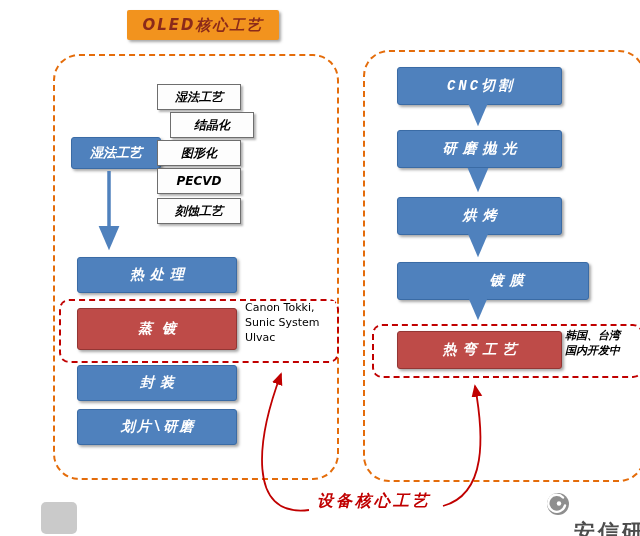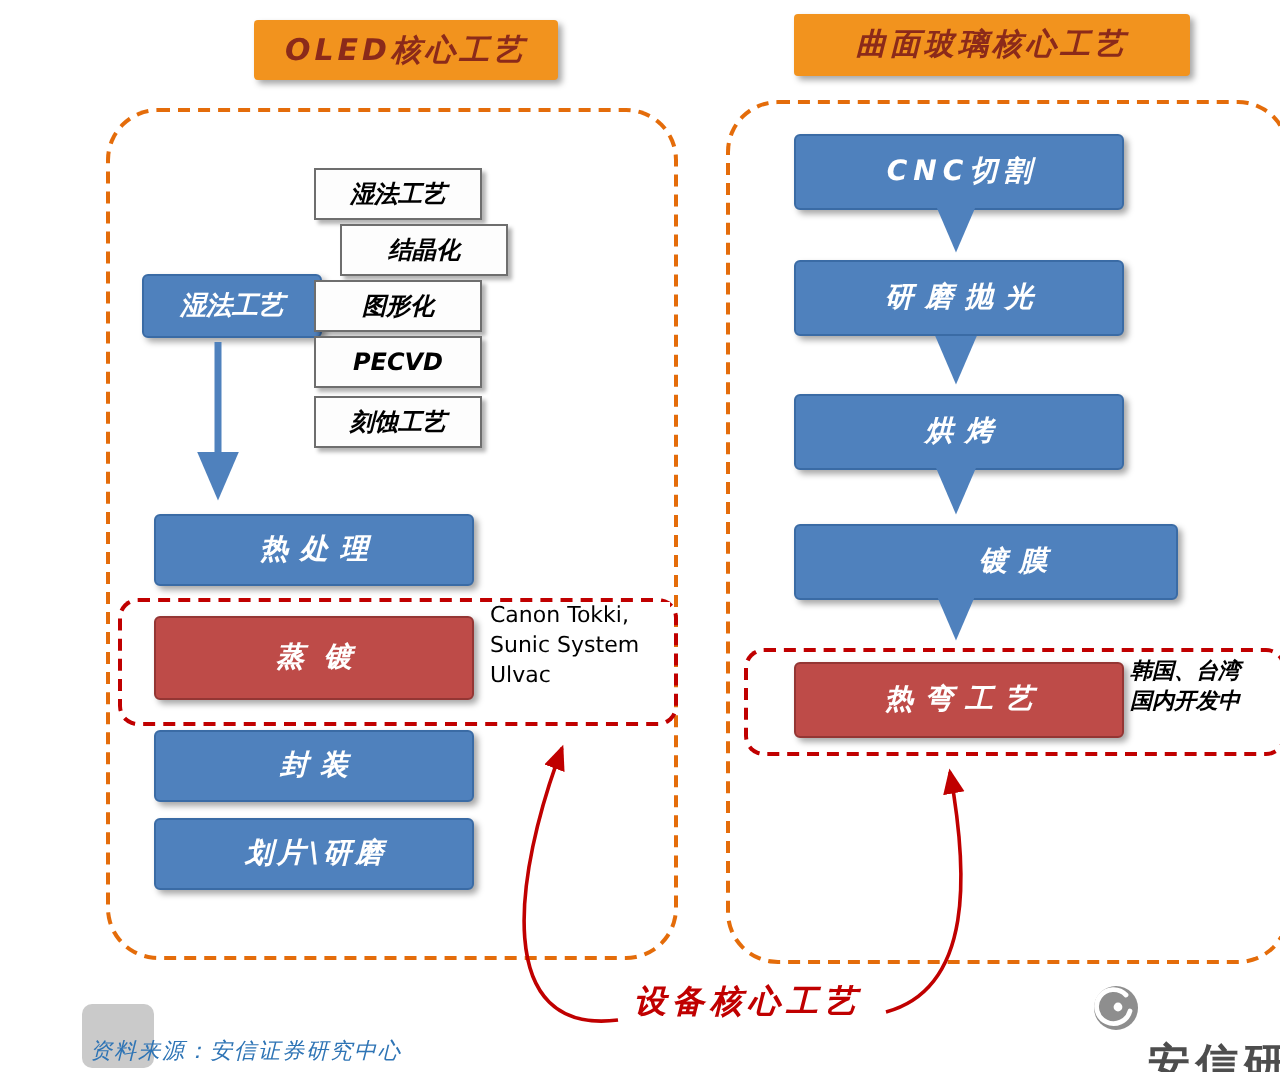--- a/index.html
+++ b/index.html
@@ -19,21 +19,21 @@
   .hdr{
     position:absolute;background:#F2931E;color:#8B2A1A;font-weight:bold;font-style:italic;
     font-size:15px;letter-spacing:2px;border-radius:2px;
     box-shadow:2px 2px 3px rgba(0,0,0,.35);
     display:flex;align-items:center;justify-content:center;
   }
   .bluebox{
     position:absolute;background:#4F81BD;border:1px solid #3A6BA5;color:#fff;
     font-weight:bold;font-style:italic;border-radius:3px;
     box-shadow:2px 2px 3px rgba(0,0,0,.35);
-    display:flex;align-items:center;justify-content:center;text-align:left;
+    display:flex;align-items:center;justify-content:center;text-align:left;font-family:Liberation Mono, monospace;
   }
   .redbox{
     position:absolute;background:#BE4B48;border:1px solid #943634;color:#fff;
     font-weight:bold;font-style:italic;border-radius:3px;
     box-shadow:2px 2px 3px rgba(0,0,0,.35);
     display:flex;align-items:center;justify-content:center;text-align:center;
   }
   .smallbox{
     position:absolute;background:#FDFDFD;border:1px solid #6E6E6E;color:#000;
     font-weight:bold;font-style:italic;font-size:12px;
@@ -64,21 +64,20 @@
 </style>
 </head>
 <body>
 
 <div class="canvas">
 
   <div class="dashed-orange" style="left:12px;top:54px;width:282px;height:422px;"></div>
   <div class="dashed-orange" style="left:322px;top:50px;width:278px;height:428px;"></div>
 
   <div class="hdr" style="left:86px;top:10px;width:152px;height:30px;">OLED核心工艺</div>
-  <div class="hdr" style="left:356px;top:7px;width:198px;height:31px;">曲面玻璃核心工艺</div>
 
   <div class="bluebox" style="left:30px;top:137px;width:88px;height:30px;font-size:13px;">湿法工艺</div>
 
   <div class="smallbox" style="left:116px;top:84px;width:82px;height:24px;">湿法工艺</div>
   <div class="smallbox" style="left:129px;top:112px;width:82px;height:24px;">结晶化</div>
   <div class="smallbox" style="left:116px;top:140px;width:82px;height:24px;">图形化</div>
   <div class="smallbox" style="left:116px;top:168px;width:82px;height:24px;">PECVD</div>
   <div class="smallbox" style="left:116px;top:198px;width:82px;height:24px;">刻蚀工艺</div>
 
   <div class="bluebox big-step" style="left:36px;top:257px;width:158px;height:34px;">热处理</div>
@@ -117,21 +116,20 @@
     <line x1="437" y1="236" x2="437" y2="252" stroke="#4F81BD" stroke-width="3.5" marker-end="url(#mblue)"></line>
     <line x1="437" y1="301" x2="437" y2="315" stroke="#4F81BD" stroke-width="3.5" marker-end="url(#mblue)"></line>
     <path d="M268,510 C205,518 216,438 240,374" fill="none" stroke="#C00000" stroke-width="1.8" marker-end="url(#mred)"></path>
     <path d="M402,506 C446,494 443,436 434,386" fill="none" stroke="#C00000" stroke-width="1.8" marker-end="url(#mred)"></path>
   </svg>
 
   <div class="equip-label" style="left:258px;top:491px;width:150px;">设备核心工艺</div>
 
   <div class="watermark"></div>
 
-  <div class="source" style="left:4px;top:518px;">资料来源：安信证券研究中心</div>
 
   <svg class="abs" style="left:504px;top:491px;" width="26" height="26" viewBox="0 0 26 26">
     <circle cx="13" cy="13" r="11" fill="#8E8E8E"></circle>
     <path d="M18 6.5 A8.5 8.5 0 1 0 20 14.5" fill="none" stroke="#ffffff" stroke-width="2.4" stroke-linecap="round"></path>
     <circle cx="14" cy="12.5" r="2.2" fill="#ffffff"></circle>
   </svg>
   <div class="logo-text" style="left:533px;top:518px;">安信研究</div>
 
 </div>
 

